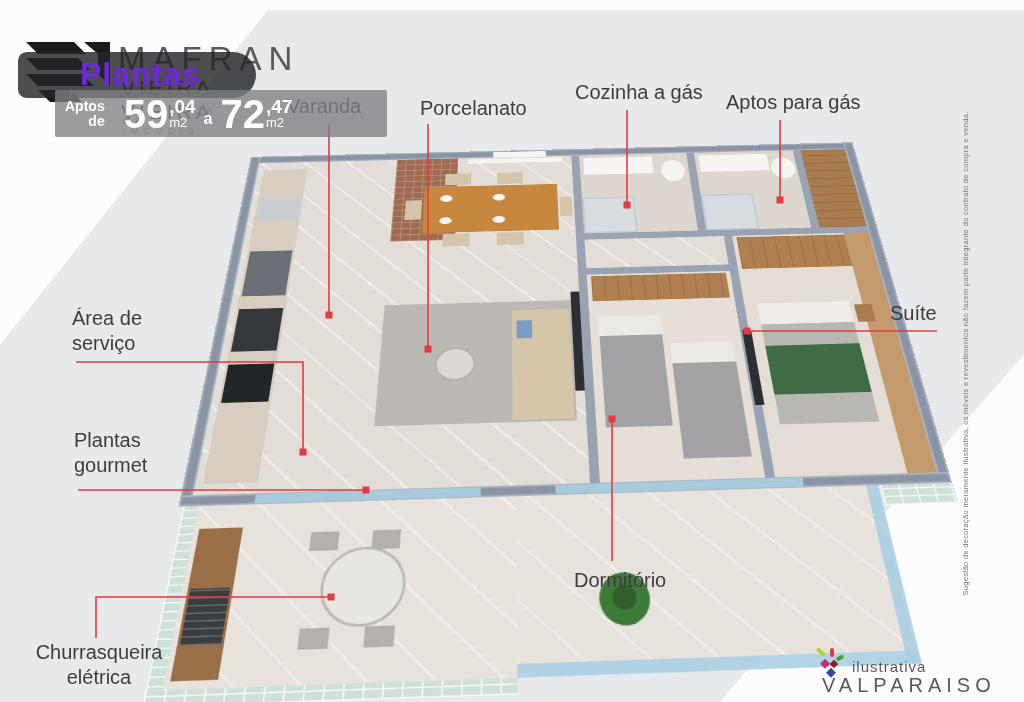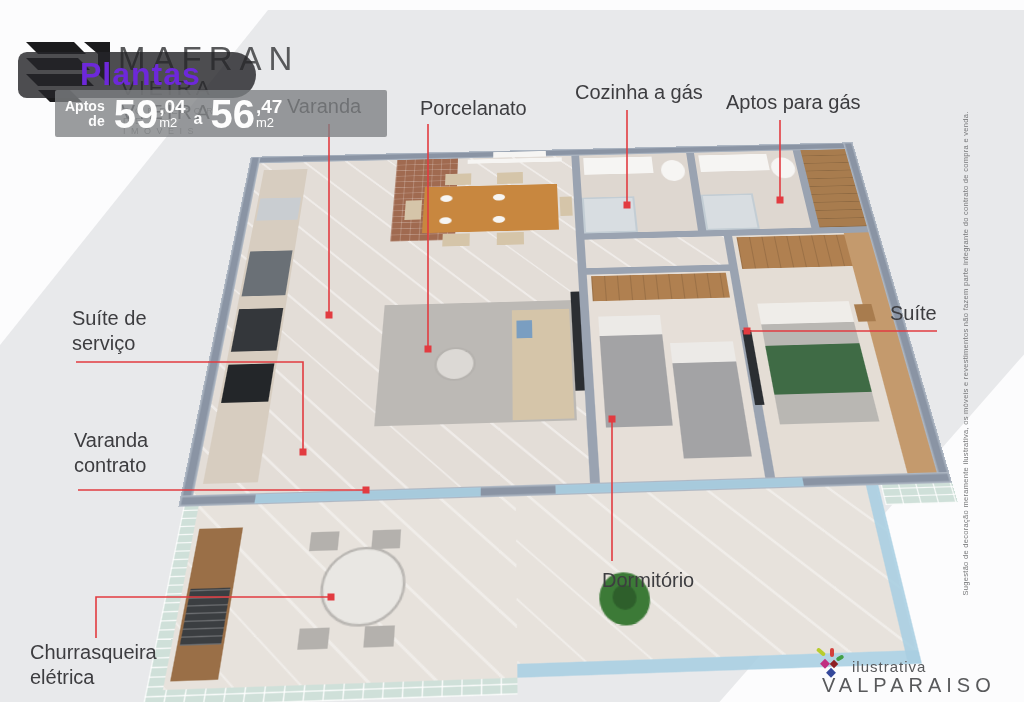--- a/index.html
+++ b/index.html
@@ -45,21 +45,21 @@
   .lab{position:absolute;z-index:6;font-size:20px;line-height:25px;color:var(--label-text)}
   
   .brand{position:absolute;left:0;top:0;z-index:8}
   .mafran-word{position:absolute;color:var(--logo-gray);font-weight:normal}
   .mafran-1{left:118px;top:40px;font-size:33px;letter-spacing:7px}
   .mafran-2{left:121px;top:76px;font-size:21px;letter-spacing:4px}
   .mafran-3{left:123px;top:106px;font-size:9px;letter-spacing:5.5px;color:#97989a;font-weight:normal}
   .plantas-pill{position:absolute;left:18px;top:52px;width:238px;height:46px;background:rgba(38,38,41,.82);border-radius:10px 26px 26px 10px;color:#6d28d9;font-size:32px;font-weight:bold;line-height:45px;padding-left:62px;letter-spacing:1px}
   .mafran-icon{position:absolute;left:24px;top:36px}
   .aptos-bar{position:absolute;left:55px;top:90px;width:332px;height:47px;background:rgba(126,128,131,.78);border-radius:2px;display:flex;align-items:center;color:#fdfdfd;padding:0 10px}
-  .aptos-pre{font-size:14px;line-height:15px;font-weight:bold;text-align:right;margin-right:9px}
+  .aptos-pre{font-size:14px;line-height:15px;font-weight:bold;text-align:right;margin-right:19px}
   .big-num{font-size:40px;font-weight:bold;line-height:44px}
   .num-stack{display:flex;flex-direction:column;justify-content:flex-start;margin-left:1px}
   .num-sup{font-size:19px;font-weight:bold;line-height:19px}
   .num-unit{font-size:13px;line-height:14px}
   .range-sep{font-size:16px;font-weight:bold;margin:10px 8px 0 8px}
   
   .disclaimer{position:absolute;left:757px;top:379px;width:420px;height:13px;font-size:7.5px;letter-spacing:.3px;color:#77787a;text-align:center;transform:rotate(-90deg);transform-origin:center;z-index:6;white-space:nowrap}
   
   .footer-logo{position:absolute;left:812px;top:648px;z-index:8;color:var(--logo-gray)}
   .res-txt{position:absolute;left:40px;top:10px;font-size:15px;letter-spacing:1px}
@@ -192,24 +192,24 @@
     <rect x="327.5" y="593.5" width="7" height="7"></rect>
     <rect x="608.5" y="415.5" width="7" height="7"></rect>
   </g>
 </svg>
 
 <div class="lab" style="left:287px;top:94px">Varanda</div>
 <div class="lab" style="left:420px;top:96px">Porcelanato</div>
 <div class="lab" style="left:575px;top:80px">Cozinha a gás</div>
 <div class="lab" style="left:726px;top:90px">Aptos para gás</div>
 <div class="lab" style="left:890px;top:301px">Suíte</div>
-<div class="lab" style="left:72px;top:306px;width:100px">Suíte de serviço</div>
-<div class="lab" style="left:74px;top:428px;width:100px">Varanda contrato</div>
-<div class="lab" style="left:30px;top:640px;width:138px;">Churrasqueira elétrica</div>
-<div class="lab" style="left:602px;top:568px">Dormitório</div>
+<div class="lab" style="left:72px;top:306px;width:100px">Área de serviço</div>
+<div class="lab" style="left:74px;top:428px;width:100px">Plantas gourmet</div>
+<div class="lab" style="left:30px;top:640px;width:138px;text-align:center">Churrasqueira elétrica</div>
+<div class="lab" style="left:574px;top:568px">Dormitório</div>
 
 <div class="brand">
   <div class="mafran-word mafran-1">MAFRAN</div>
   <div class="mafran-word mafran-2">VIEIRA VIEIRA</div>
   <div class="mafran-word mafran-3">CORRETOR DE IMÓVEIS</div>
   <div class="mafran-icon">
     <svg width="88" height="76" viewBox="0 0 88 76">
       <g fill="#1b1b1d">
         <polygon points="2,6 50,6 62,18 14,18"></polygon>
         <polygon points="2,22 54,22 66,34 14,34"></polygon>
@@ -224,21 +224,21 @@
     <div class="aptos-pre">
       <div>Aptos</div>
       <div>de</div>
     </div>
     <span class="big-num">59</span>
     <span class="num-stack">
       <span class="num-sup">,04</span>
       <span class="num-unit">m2</span>
     </span>
     <span class="range-sep">a</span>
-    <span class="big-num">56</span>
+    <span class="big-num">72</span>
     <span class="num-stack">
       <span class="num-sup">,47</span>
       <span class="num-unit">m2</span>
     </span>
   </div>
 </div>
 
 <div class="disclaimer">Sugestão de decoração meramente ilustrativa, os móveis e revestimentos não fazem parte integrante do contrato de compra e venda.</div>
 
 <div class="footer-logo">

